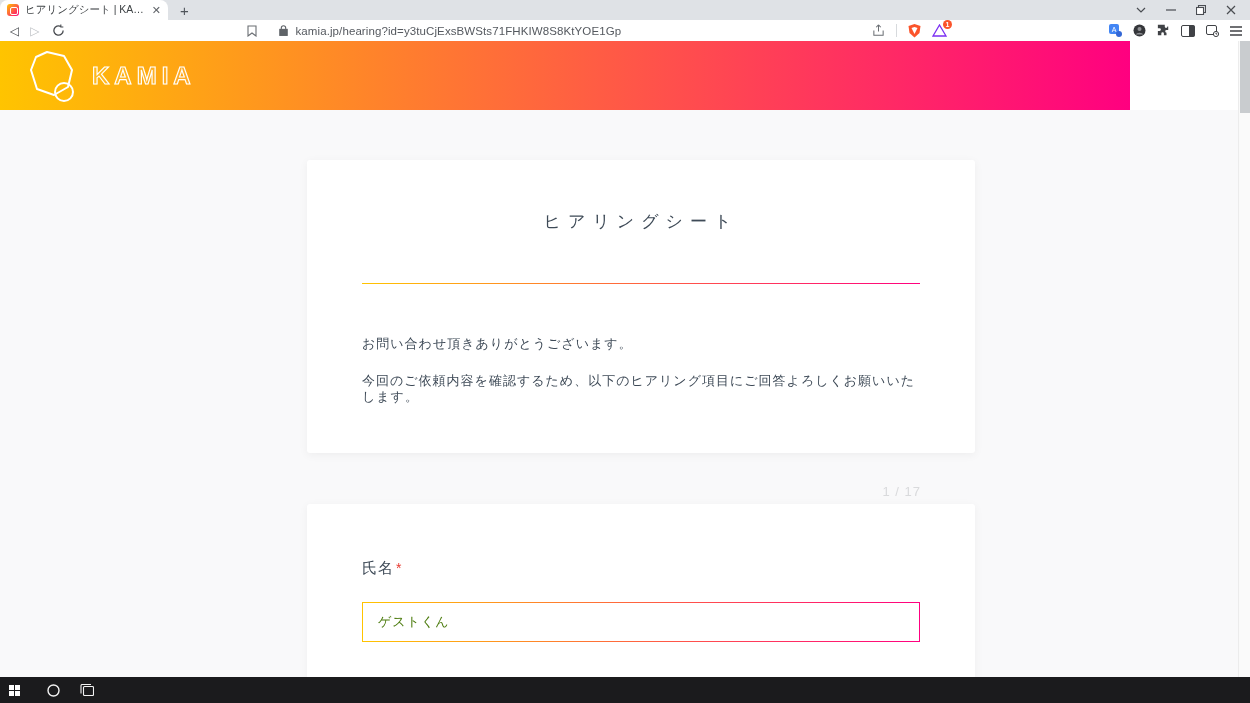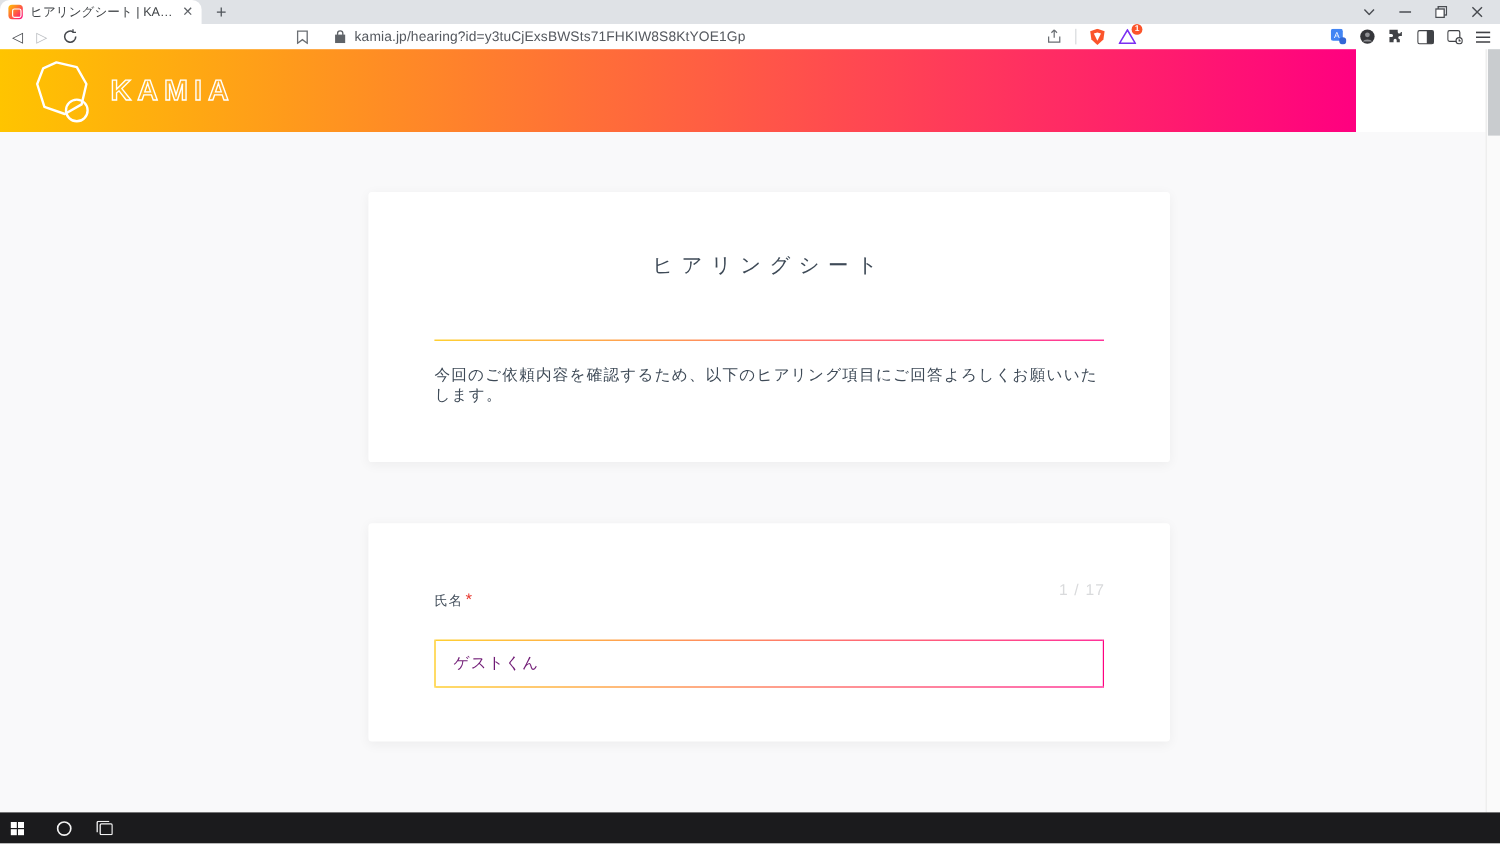--- a/index.html
+++ b/index.html
@@ -53,25 +53,25 @@
   .column { position:relative; width:668px; margin:50px auto 0; }
   .card { background:#fff; border-radius:3px; box-shadow:0 2px 10px rgba(0,0,0,.05); }
   .intro-card { padding:52px 55px 48px; }
   .intro-title { font-size:17px; line-height:20px; text-align:center; letter-spacing:7px;
     color:#3e4a57; font-weight:normal; }
   .gradient-rule { margin-top:51px; height:1px;
     background:linear-gradient(to right,#ffc400,#ff0080); }
   .intro-p1 { margin-top:52px; font-size:13px; line-height:16px; color:#3e4a57; letter-spacing:1px; }
   .intro-p2 { margin-top:21px; font-size:13px; line-height:16px; color:#3e4a57; letter-spacing:1px; }
   .question-card { margin-top:51px; min-height:182px; padding:55px 55px 45px; }
-  .q-label { font-size:11px; color:#3e4a57; letter-spacing:1px; }
+  .q-label { font-size:15px; color:#3e4a57; letter-spacing:1px; }
   .req { color:#e8382f; font-size:14px; margin-left:2px; }
   .q-input { display:block; margin-top:24px; width:100%; height:40px; background:#fff;
     border:1.5px solid; border-image:linear-gradient(to right,#ffc400,#ff0080) 1;
-    font-size:13px; color:#701a75; letter-spacing:1px; padding:0 15px; outline:none;
+    font-size:13px; color:#4d7c0f; letter-spacing:1px; padding:0 15px; outline:none;
     font-family:"Liberation Sans","DejaVu Sans",sans-serif; }
   .indicator { position:absolute; right:54px; font-size:13px; color:#d9dadc;
     letter-spacing:1px; }
   .ind-1 { top:324px; } .ind-2 { top:522px; }
 
   
   .scrollbar { position:absolute; top:41px; right:0; width:12px; height:636px;
     background:#fafafa; border-left:1px solid #ececec; }
   .scroll-thumb { position:absolute; top:0; left:1px; width:11px; height:72px; background:#c9cccf; }
 
@@ -213,20 +213,21 @@
   </span>
   <span class="brand-text">KAMIA</span>
 </div>
 
 <div class="page">
   <div class="column">
 
     <div class="card intro-card">
       <h1 class="intro-title">ヒアリングシート</h1>
       <div class="gradient-rule"></div>
+      <p class="intro-p1">お問い合わせ頂きありがとうございます。</p>
       <p class="intro-p2">今回のご依頼内容を確認するため、以下のヒアリング項目にご回答よろしくお願いいたします。</p>
     </div>
 
     <span class="indicator ind-1">1 / 17</span>
 
     <div class="card question-card">
       <div>
         <span class="q-label">氏名</span><span class="req">*</span>
       </div>
       <input class="q-input" type="text" value="ゲストくん" style="">

